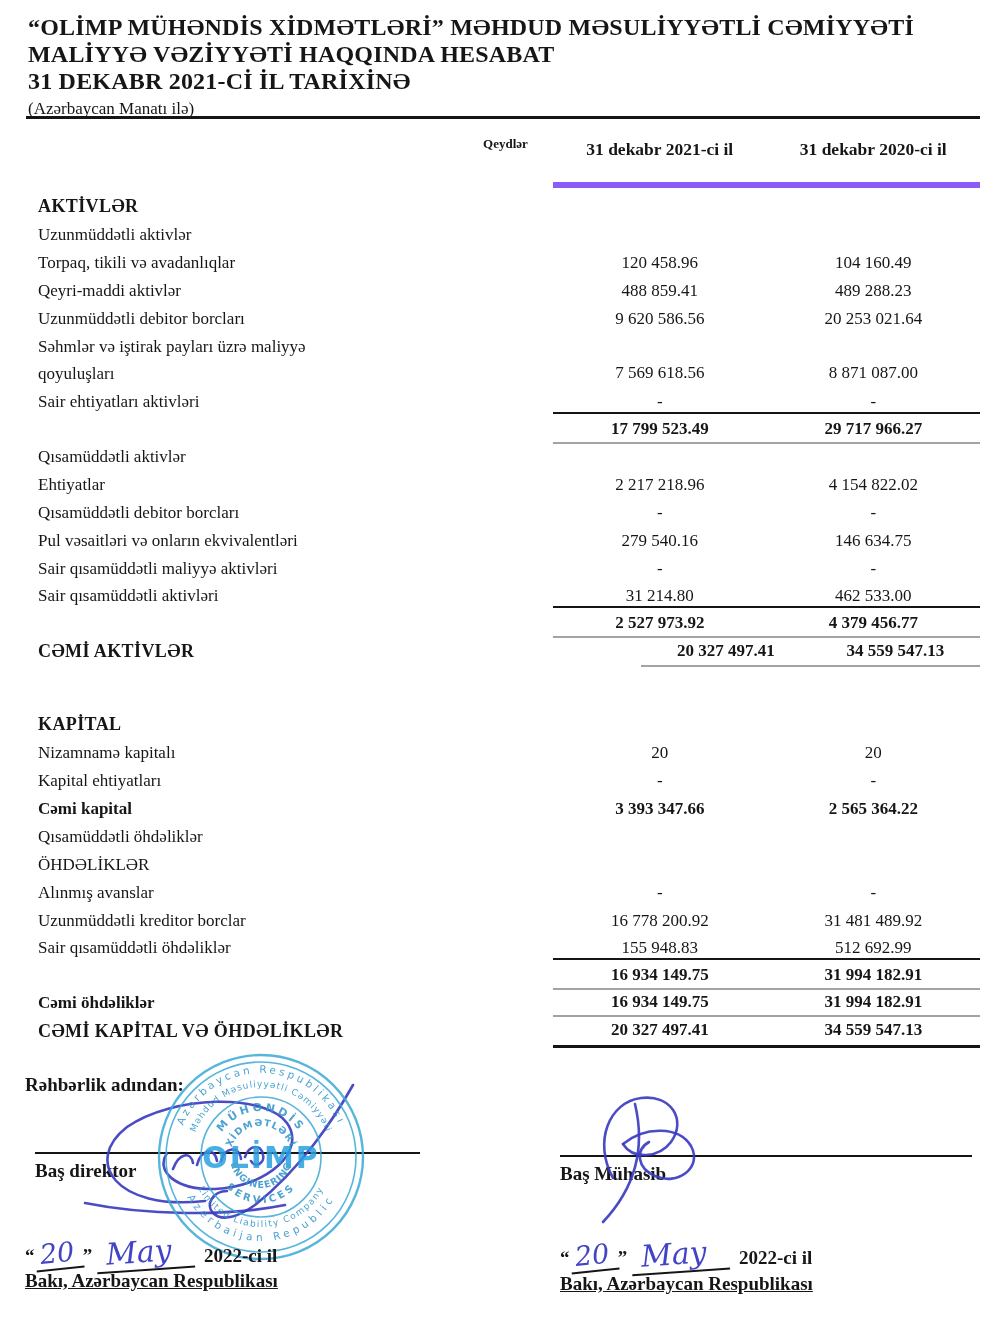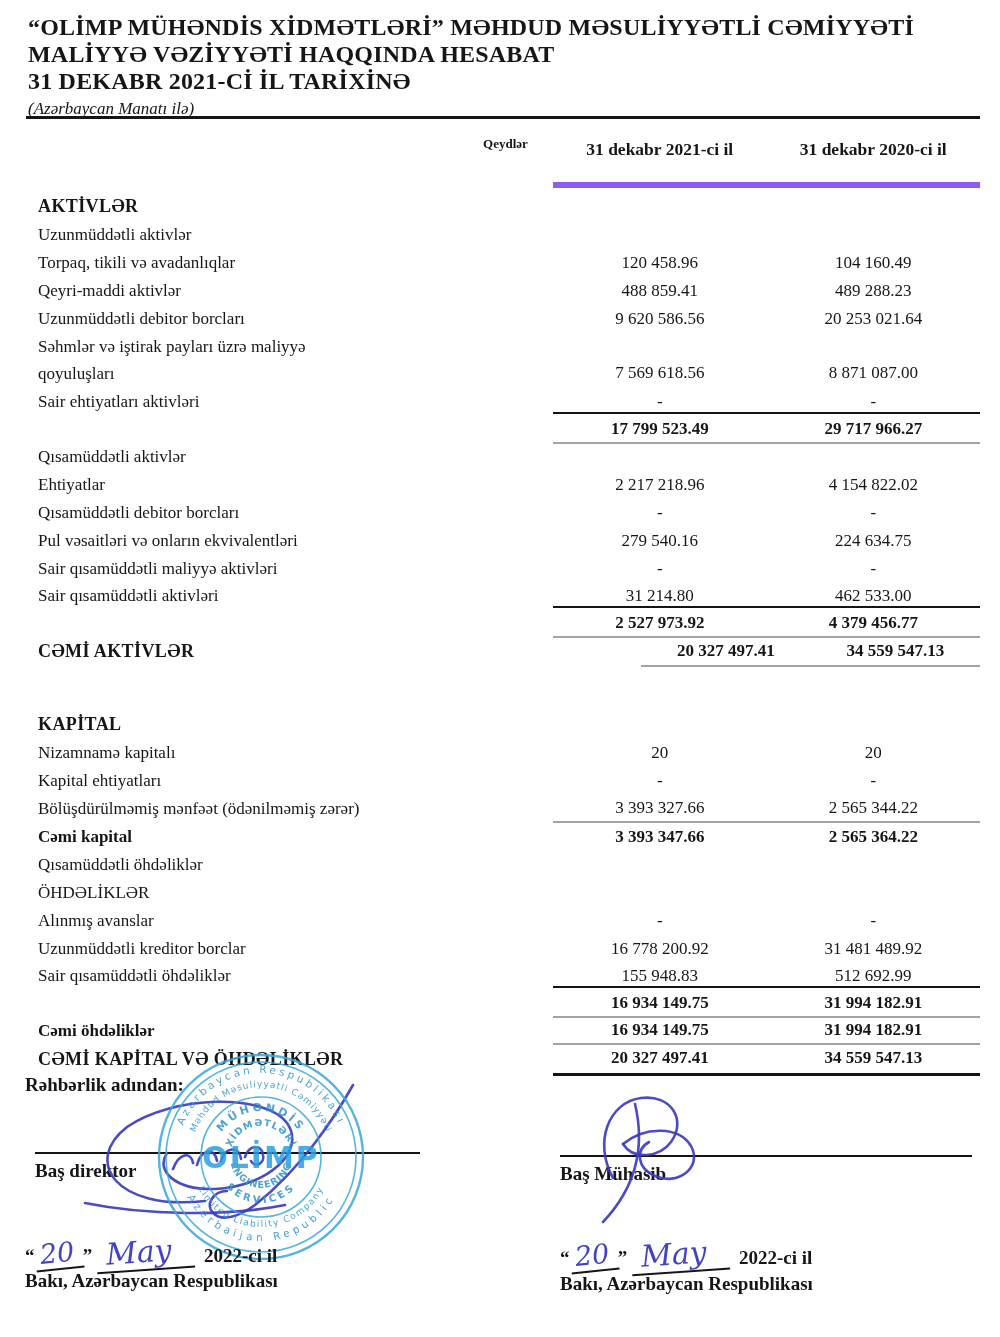--- a/index.html
+++ b/index.html
@@ -4,21 +4,21 @@
 <style>
   html,body{margin:0;padding:0;background:#e8e8e8;}
   .page{
     position:relative;width:1000px;height:1337px;background:#ffffff;
     margin:0 auto;overflow:hidden;
     font-family:"Liberation Serif","DejaVu Serif",serif;color:#161616;
   }
   
   .doc-header{position:absolute;left:28px;top:14px;width:945px;}
   .doc-title{font-weight:bold;font-size:24px;line-height:27px;letter-spacing:.2px;}
-  .doc-currency{font-style:italic;font-size:17px;margin-top:4px;}
+  .doc-currency{font-size:17px;margin-top:4px;}
   .head-rule{position:absolute;left:26px;top:116px;width:954px;height:3px;background:#151515;}
   
   .fin-table{position:absolute;left:30px;top:128px;width:950px;}
   .trow{display:flex;height:28px;align-items:center;font-size:17px;}
   .lbl{width:420px;padding-left:8px;white-space:pre-line;line-height:27px;}
   .note{width:95px;text-align:center;}
   .vals{flex:1;display:flex;align-items:center;height:100%;}
   .v{width:50%;text-align:center;line-height:27px;}
   .trow.section .lbl{font-weight:bold;font-size:18px;letter-spacing:.4px;}
   .trow.total .v{font-weight:bold;}
@@ -47,21 +47,21 @@
   svg.sig path{fill:none;stroke:#3c3cc0;stroke-width:2.6;stroke-linecap:round;opacity:.92;}
   svg.stamp{position:absolute;left:150px;top:1046px;opacity:.85;}
   .date-row{position:absolute;font-size:19px;font-weight:bold;white-space:nowrap;}
   .date-row.left{left:25px;top:1234px;}
   .date-row.right{left:560px;top:1236px;}
   .hw{font-family:"DejaVu Serif",serif;font-style:italic;font-weight:normal;color:#4343c6;
       display:inline-block;transform:rotate(-4deg);}
   .hw.day{font-size:27px;border-bottom:2px solid #151515;padding:0 9px 0 5px;transform:rotate(-6deg);}
   .hw.month{font-size:30px;border-bottom:2px solid #151515;padding:0 22px 0 10px;margin-left:4px;}
   .date-year{margin-left:10px;}
-  .city{position:absolute;font-weight:bold;font-size:19px;}
+  .city{position:absolute;font-weight:bold;font-size:19px;text-decoration:underline;}
   .city.left{left:25px;top:1270px;}
   .city.right{left:560px;top:1273px;}
 </style>
 </head>
 <body>
 
 <div class="page">
 
   <div class="doc-header">
     <div class="doc-title">“OLİMP MÜHƏNDİS XİDMƏTLƏRİ” MƏHDUD MƏSULİYYƏTLİ CƏMİYYƏTİ</div>
@@ -168,21 +168,21 @@
           <div class="vals">
             <div class="v">-</div>
             <div class="v">-</div>
           </div>
         </div>
         <div class="trow item">
           <div class="lbl">Pul vəsaitləri və onların ekvivalentləri</div>
           <div class="note"></div>
           <div class="vals">
             <div class="v">279 540.16</div>
-            <div class="v">224 634.75</div>
+            <div class="v">146 634.75</div>
           </div>
         </div>
         <div class="trow item">
           <div class="lbl">Sair qısamüddətli maliyyə aktivləri</div>
           <div class="note"></div>
           <div class="vals">
             <div class="v">-</div>
             <div class="v">-</div>
           </div>
         </div>
@@ -226,28 +226,20 @@
             <div class="v">20</div>
             <div class="v">20</div>
           </div>
         </div>
         <div class="trow item">
           <div class="lbl">Kapital ehtiyatları</div>
           <div class="note"></div>
           <div class="vals">
             <div class="v">-</div>
             <div class="v">-</div>
-          </div>
-        </div>
-        <div class="trow item">
-          <div class="lbl">Bölüşdürülməmiş mənfəət (ödənilməmiş zərər)</div>
-          <div class="note"></div>
-          <div class="vals rule-below">
-            <div class="v">3 393 327.66</div>
-            <div class="v">2 565 344.22</div>
           </div>
         </div>
         <div class="trow total-label">
           <div class="lbl">Cəmi kapital</div>
           <div class="note"></div>
           <div class="vals">
             <div class="v">3 393 347.66</div>
             <div class="v">2 565 364.22</div>
           </div>
         </div>

